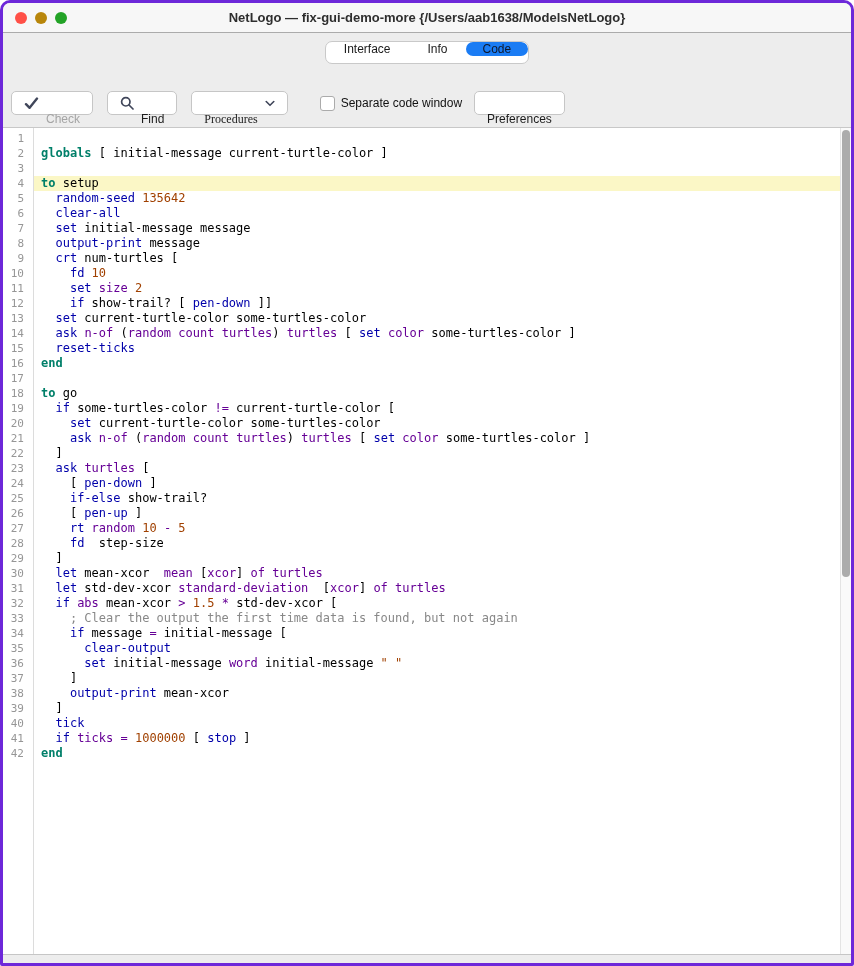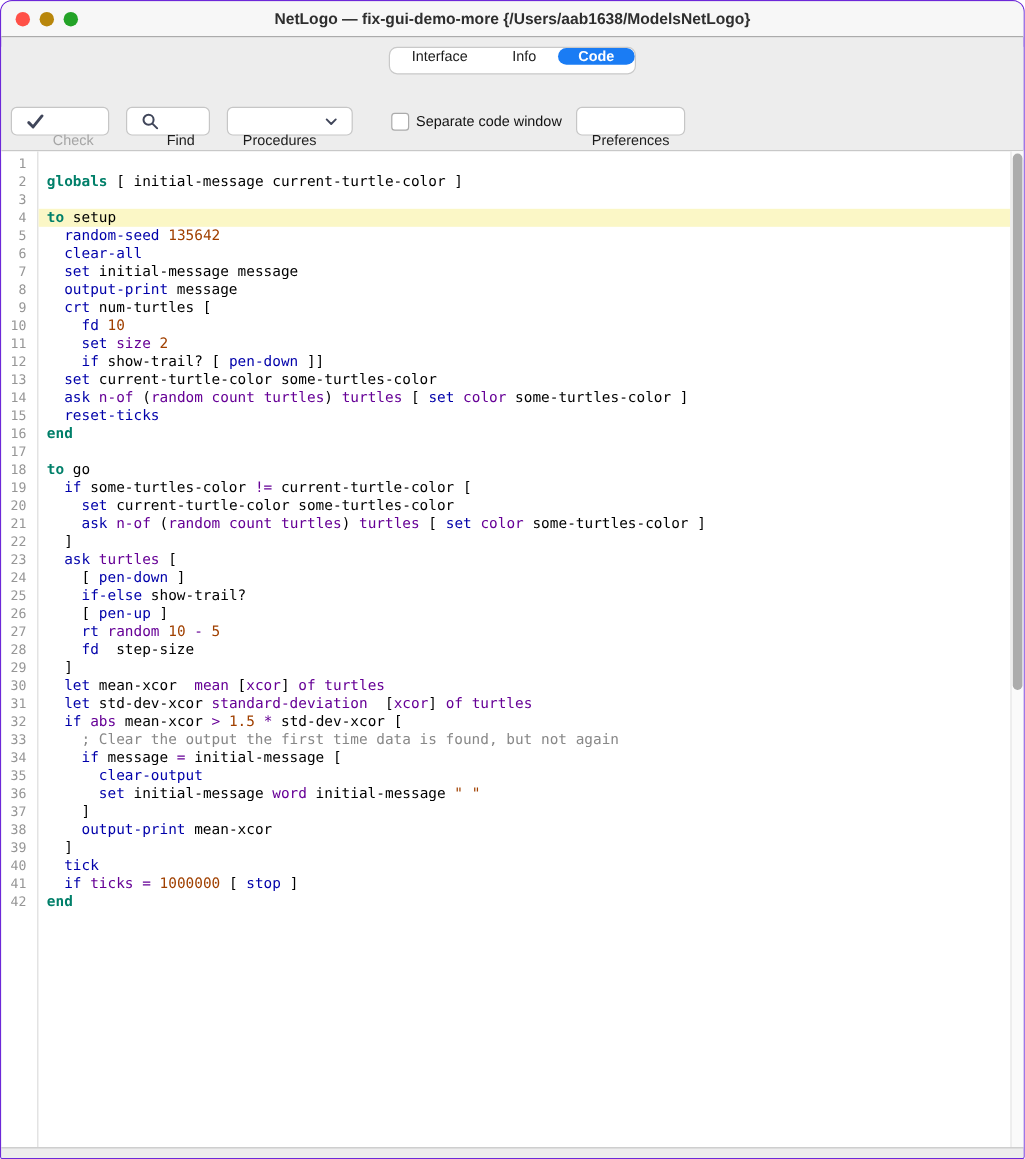--- a/index.html
+++ b/index.html
@@ -2,48 +2,48 @@
 <html style="--accent-blue: #1A7CF4; --keyword: #007F69; --command: #0000AA; --reporter: #660096; --constant: #A04000; --comment: #888888; --default-tok: #000000; --highlight: #FBF7C6;"><head>
 <meta charset="utf-8">
 <style>
   :root{
     --accent-blue:#1A7CF4; --keyword:#007F69; --command:#0000AA; --reporter:#660096;
     --constant:#A04000; --comment:#888888; --default-tok:#000000; --highlight:#FBF7C6;
   }
   *{box-sizing:border-box;margin:0;padding:0;}
   body{margin:0;background:#ffffff;font-family:"Liberation Sans",sans-serif;}
   .window{position:relative;width:854px;height:966px;background:#EDEDED;
-    border:1px solid #6d28d9;border-radius:10px 10px 2px 2px;overflow:hidden;}
+    border:3px solid #6d28d9;border-radius:10px 10px 2px 2px;overflow:hidden;}
   
   .titlebar{position:relative;height:30px;background:#F7F7F7;border-bottom:1px solid #ABABAB;
     display:flex;align-items:center;justify-content:center;}
   .traffic{position:absolute;left:12px;top:9px;display:flex;gap:8px;}
   .tl{width:12px;height:12px;border-radius:50%;}
   .tl.red{background:#FF5047;}
   .tl.yellow{background:#B8860B;}
   .tl.green{background:#23A327;}
   .title-text{font-size:13px;font-weight:700;color:#2E2E2E;}
   
   .header{height:94px;background:#EDEDED;}
   .tabbar{display:flex;justify-content:center;margin-top:8px;}
   .seg-group{display:flex;align-items:flex-start;background:#FFFFFF;border:1px solid #C9C9C9;
     border-radius:7px;height:23px;overflow:hidden;}
   .seg{display:flex;align-items:center;justify-content:center;font-size:12px;color:#1A1A1A;
     padding:0 18px;cursor:default;position:relative;}
   .seg-divider{width:1px;background:#D8D8D8;margin:4px 0;}
-  .seg.active{background:var(--accent-blue);color:#ffffff;border-radius:7px;padding:0 17px;font-weight:700;}
+  .seg.active{background:var(--accent-blue);color:#0f172a;border-radius:7px;padding:0 17px;font-weight:400;}
   .toolbar{display:flex;align-items:center;margin-top:27px;padding-left:8px;height:24px;}
   .btn{display:inline-flex;align-items:center;justify-content:center;gap:7px;height:24px;
     background:#FFFFFF;border:1px solid #C6C6C6;border-radius:5px;font-size:12px;color:#1C1C1C;
     padding:0 12px;}
   .btn .lbl{position:relative;top:16px;}
   .btn.disabled .lbl{color:#A5A5A5;}
   .check-btn{margin-right:14px;min-width:76px;}
   .find-btn{margin-right:14px;min-width:66px;}
-  .proc-btn{min-width:86px;}
+  .proc-btn{min-width:86px;font-family:Liberation Serif, serif;}
   .chk-wrap{display:flex;align-items:center;margin-left:22px;gap:6px;padding-left:10px;}
   .checkbox{width:15px;height:15px;border:1px solid #ABABAB;border-radius:3px;background:#FFFFFF;}
   .chk-label{font-size:12px;color:#111111;}
   .pref-btn{margin-left:12px;}
   
   .editor{position:absolute;left:0;right:0;top:124px;bottom:9px;background:#FFFFFF;
     border-top:1px solid #C8C8C8;display:flex;overflow:hidden;}
   .gutter{width:31px;border-right:1px solid #DCDCDC;padding-top:3px;flex:none;}
   .ln{height:15px;line-height:15px;font-family:"DejaVu Sans Mono",monospace;font-size:11px;
     color:#969696;text-align:right;padding-right:9px;}

